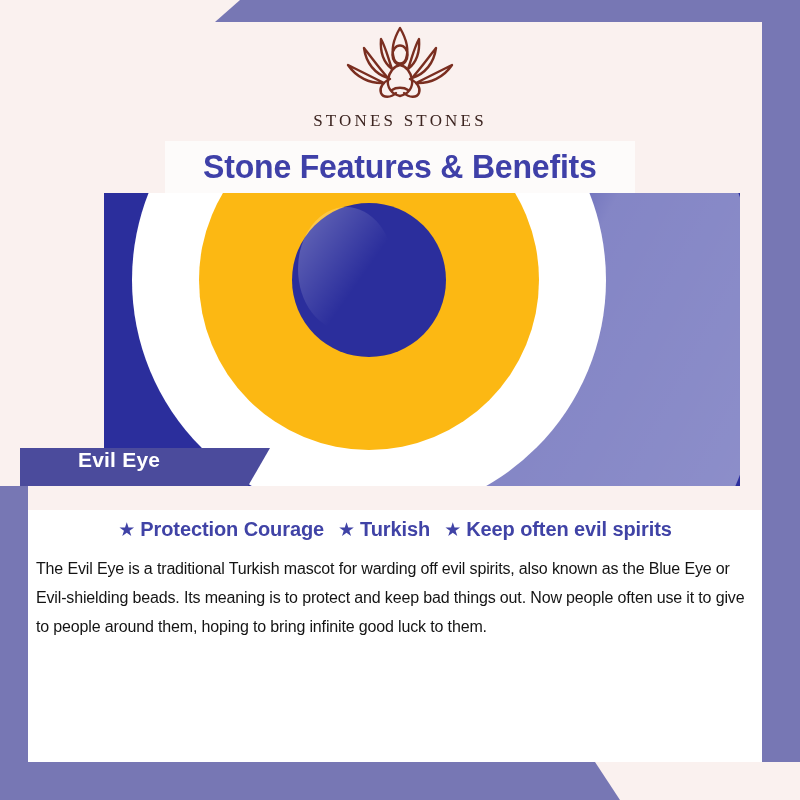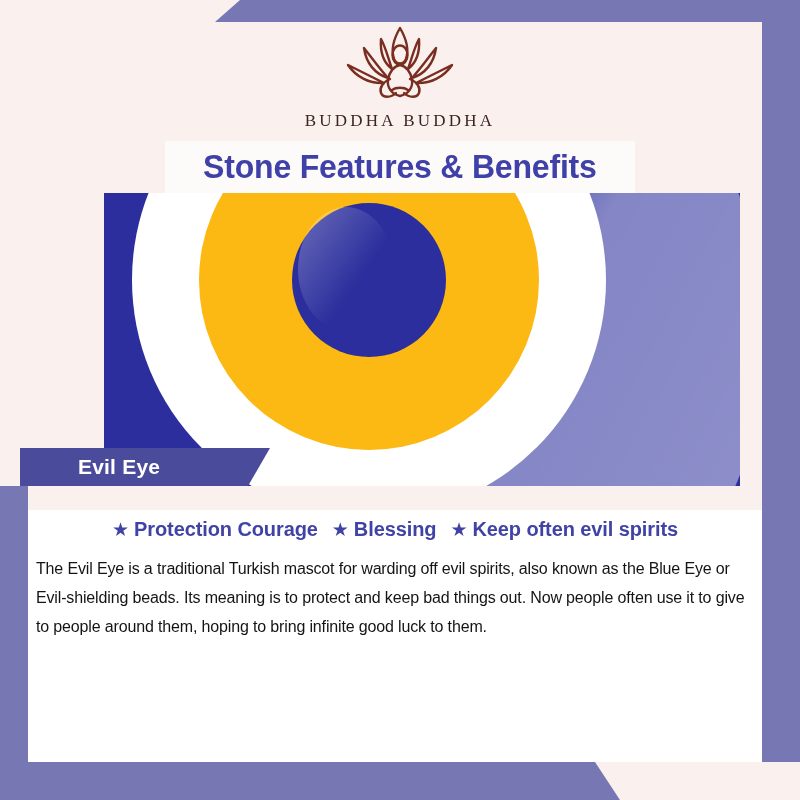--- a/index.html
+++ b/index.html
@@ -169,21 +169,20 @@
   
   .eye-tag {
     position: absolute;
     left: 20px;
     top: 448px;
     width: 250px;
     height: 38px;
     background: #4b4b9c;
     clip-path: polygon(0 0, 250px 0, 228px 38px, 0 38px);
     display: flex;
-    align-items: center;
   }
   .eye-tag-text {
     margin-left: 58px;
     color: #ffffff;
     font-family: "Liberation Sans Narrow", "Liberation Sans", sans-serif;
     font-size: 21px;
     font-weight: 700;
     letter-spacing: 0.2px;
   }
 
@@ -280,21 +279,21 @@
         <ellipse cx="66" cy="33" rx="7.5" ry="9.5"></ellipse>
 
         <path d="M66 43 C60 44 55 50 54 58 C53 65 57 72 66 74 C75 72 79 65 78 58 C77 50 72 44 66 43 Z"></path>
 
         <path d="M56 57 C49 60 45 66 47 71 C49 76 57 76 62 71"></path>
         <path d="M76 57 C83 60 87 66 85 71 C83 76 75 76 70 71"></path>
 
         <path d="M58 68 C62 65 70 65 74 68"></path>
       </g>
     </svg>
-    <div class="logo-word">BUDDHA BUDDHA</div>
+    <div class="logo-word">STONES STONES</div>
   </div>
 
   <div class="title-box">
     <div class="title-text">Stone Features &amp; Benefits</div>
   </div>
 
   <div class="hero">
     <div class="hero-inner">
       <div class="bead-outer"></div>
       <div class="bead-gloss"></div>
@@ -312,21 +311,21 @@
   <div class="panel">
     <div class="panel-top-tint"></div>
 
     <div class="benefits">
       <div class="benefit">
         <span class="star-icon">★</span>
         <span class="benefit-label">Protection  Courage</span>
       </div>
       <div class="benefit">
         <span class="star-icon">★</span>
-        <span class="benefit-label">Blessing</span>
+        <span class="benefit-label">Turkish</span>
       </div>
       <div class="benefit">
         <span class="star-icon">★</span>
         <span class="benefit-label">Keep often evil spirits</span>
       </div>
     </div>
 
     <div class="body-text">The Evil Eye is a traditional Turkish mascot for warding off evil spirits, also known as the Blue Eye or Evil-shielding beads. Its meaning is to protect and keep bad things out. Now people often use it to give to people around them, hoping to bring infinite good luck to them.</div>
   </div>
 

